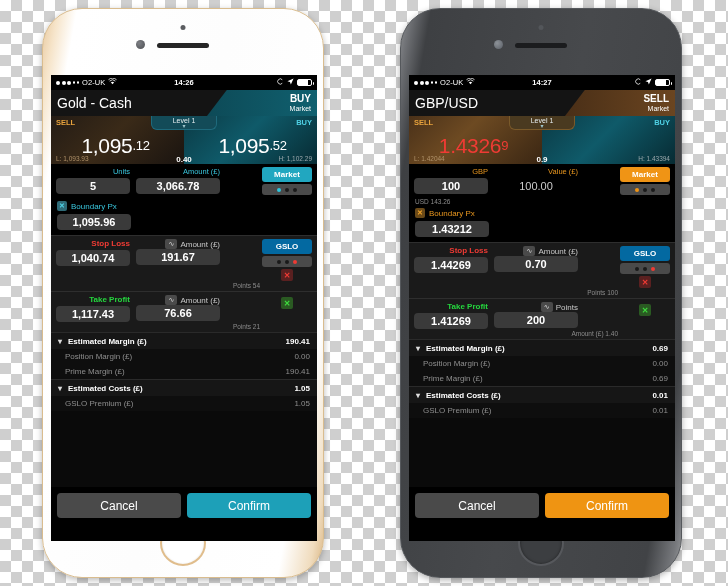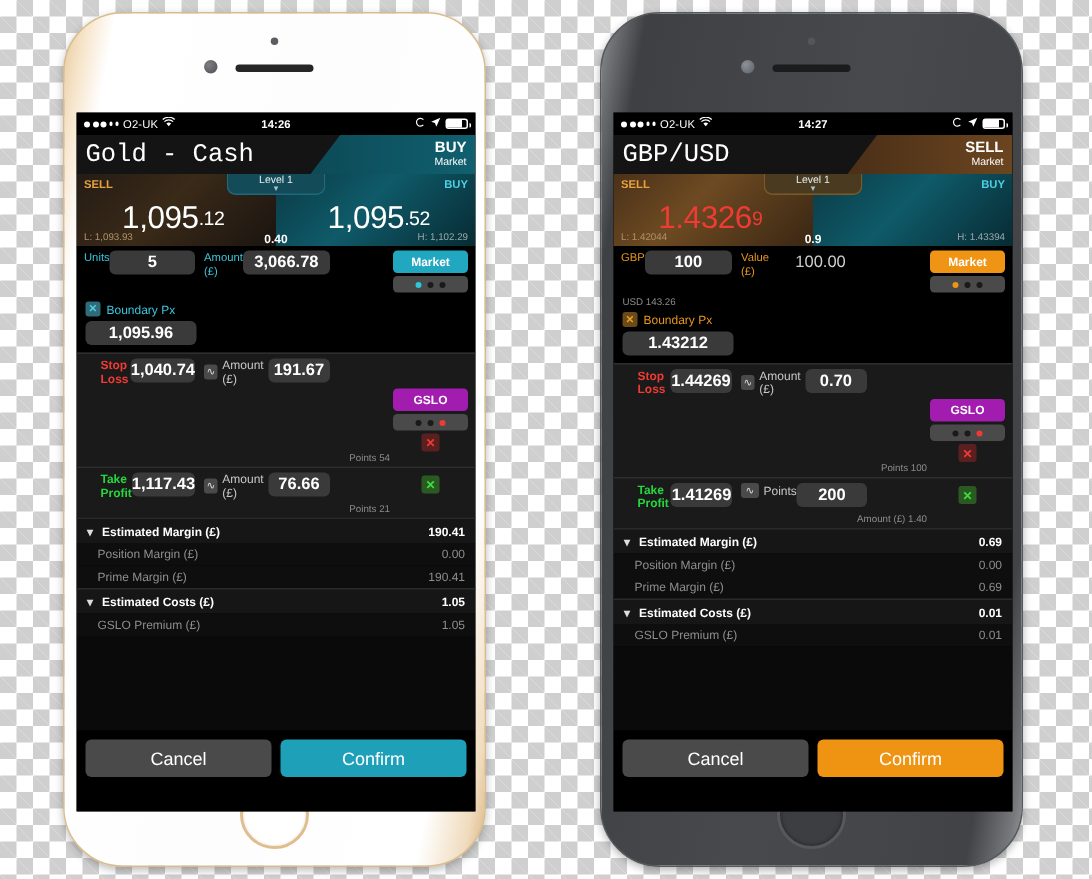--- a/index.html
+++ b/index.html
@@ -72,21 +72,21 @@
   .sb-time { position: absolute; left: 50%; transform: translateX(-50%); font-weight: bold; font-size: 7.5px; }
   .sb-right { margin-left: auto; display: flex; align-items: center; gap: 3px; }
   .batt { width: 15px; height: 7px; border: 1px solid #fff; border-radius: 2px; position: relative; }
   .batt::after { content:''; position:absolute; right:-3px; top:2px; width:1.5px; height:3px; background:#fff; border-radius:0 1px 1px 0;}
   .batt i { display:block; height:100%; background:#fff; width:78%; }
   .statusbar { position: relative; }
 
   
   .titlebar { position: relative; height: 26px; display:flex; align-items:center;
               background: #141414; padding: 0 6px; overflow:hidden; }
-  .inst-name { font-size: 17px; font-weight: 400; z-index:2;font-family:Liberation Mono, monospace; }
+  .inst-name { font-size: 14px; font-weight: 400; z-index:2; }
   .dir-tag { margin-left:auto; text-align:right; line-height:1.05; z-index:2; }
   .dir-tag .d1 { font-size: 10px; font-weight: bold; display:block; }
   .dir-tag .d2 { font-size: 7px; display:block; }
   .tb-wedge { position:absolute; top:0; right:0; height:100%; width: 110px; z-index:1;
               clip-path: polygon(18% 0, 100% 0, 100% 100%, 0 100%); }
   .buy-wedge { background: linear-gradient(90deg,#0d4a57,#10606f); }
   .sell-wedge { background: linear-gradient(90deg,#4a2f17,#6b4520); }
 
   
   .pricepanel { position: relative; height: 48px; display:flex; }
@@ -113,21 +113,21 @@
   .level-pill { position:absolute; top:0; left:50%; transform:translateX(-50%);
                 width:66px; padding: 1px 0 0; text-align:center; z-index:5;
                 background:#134b58; border-radius:0 0 6px 6px; border:1px solid #1e6a7c; border-top:none; }
   .level-pill.orange { background:#4a3a20; border-color:#7a5a2a; }
   .level-pill .lp-t { font-size:7px; color:#e6eef0; display:block; }
   .level-pill .chev { font-size:6px; color:#9fc6ce; display:block; line-height:.8; }
 
   
   .sect { background:#000; }
   .amt-row { display:flex; align-items:flex-start; padding: 3px 5px 2px; gap: 6px; }
-  .fcol { display:flex; flex-direction:row; align-items:flex-start; }
+  .fcol { display:flex; flex-direction:column; align-items:flex-end; }
   .fcol.w1 { width: 74px; } .fcol.w2 { width: 84px; }
   .fl { font-size: 7.5px; margin-bottom: 2px; }
   .fl.teal { color:#39c6dd; } .fl.orange { color:#e8961e; }
   .fi { width: 100%; height: 16px; border-radius: 4px; background: #3a3a3a;
         display:flex; align-items:center; justify-content:center;
         font-size: 11px; font-weight: bold; color:#fff; }
   .fi.plain { background: transparent; font-weight: 400; color:#ccc; font-size: 11px; }
   .mkt-box { margin-left:auto; width: 50px; }
   .mkt-btn { width:100%; height: 15px; border-radius:3px; display:flex;
              align-items:center; justify-content:center; font-size:8px; font-weight:bold; color:#fff; }
@@ -157,23 +157,23 @@
 
   
   .ord { background:#1a1a1a; border-top:1px solid #2e2e2e; padding: 3px 5px 2px; }
   .ord-grid { display:flex; align-items:flex-start; gap:6px; }
   .ord-lbl { font-size:8px; font-weight:bold; margin-bottom:2px;margin-left:11px; }
   .lbl-sl { color:#ef3b34; } .lbl-tp { color:#25d63e; }
   .lbl-amt { color:#c8c8c8; font-size:8px; display:flex; align-items:center; gap:3px; }
   .wave { width:12px; height:10px; background:#4a4a4a; border-radius:2px;
           display:flex; align-items:center; justify-content:center; font-size:7px; color:#ddd; }
   .ord-right { margin-left:auto; width:50px; display:flex; flex-direction:column; align-items:center; }
-  .gslo-btn { width:100%; height:15px; border-radius:3px; background:#a21caf;
+  .gslo-btn { width:100%; height:15px; border-radius:3px; background:#0369a1;
               display:flex; align-items:center; justify-content:center;
-              font-size:8px; font-weight:bold; color:#fff;margin-top:20px; }
+              font-size:8px; font-weight:bold; color:#fff; }
   .sq { width:12px; height:12px; border-radius:2px; display:flex; align-items:center;
         justify-content:center; font-size:8px; font-weight:bold; margin-top:2px; }
   .sq.red { background:#5a2020; color:#ef3b34; }
   .sq.green { background:#2a5a22; color:#3fdc3f; }
   .pts { text-align:right; font-size:6.5px; color:#8c8c8c; padding-right:52px; margin-top:1px; }
 
   
   .sumrow { display:flex; align-items:center; height:17px; padding:0 7px;
             border-top:1px solid #2a2a2a; font-size:8px; }
   .sumrow.head { font-weight:bold; color:#fff; background:#161616; }

